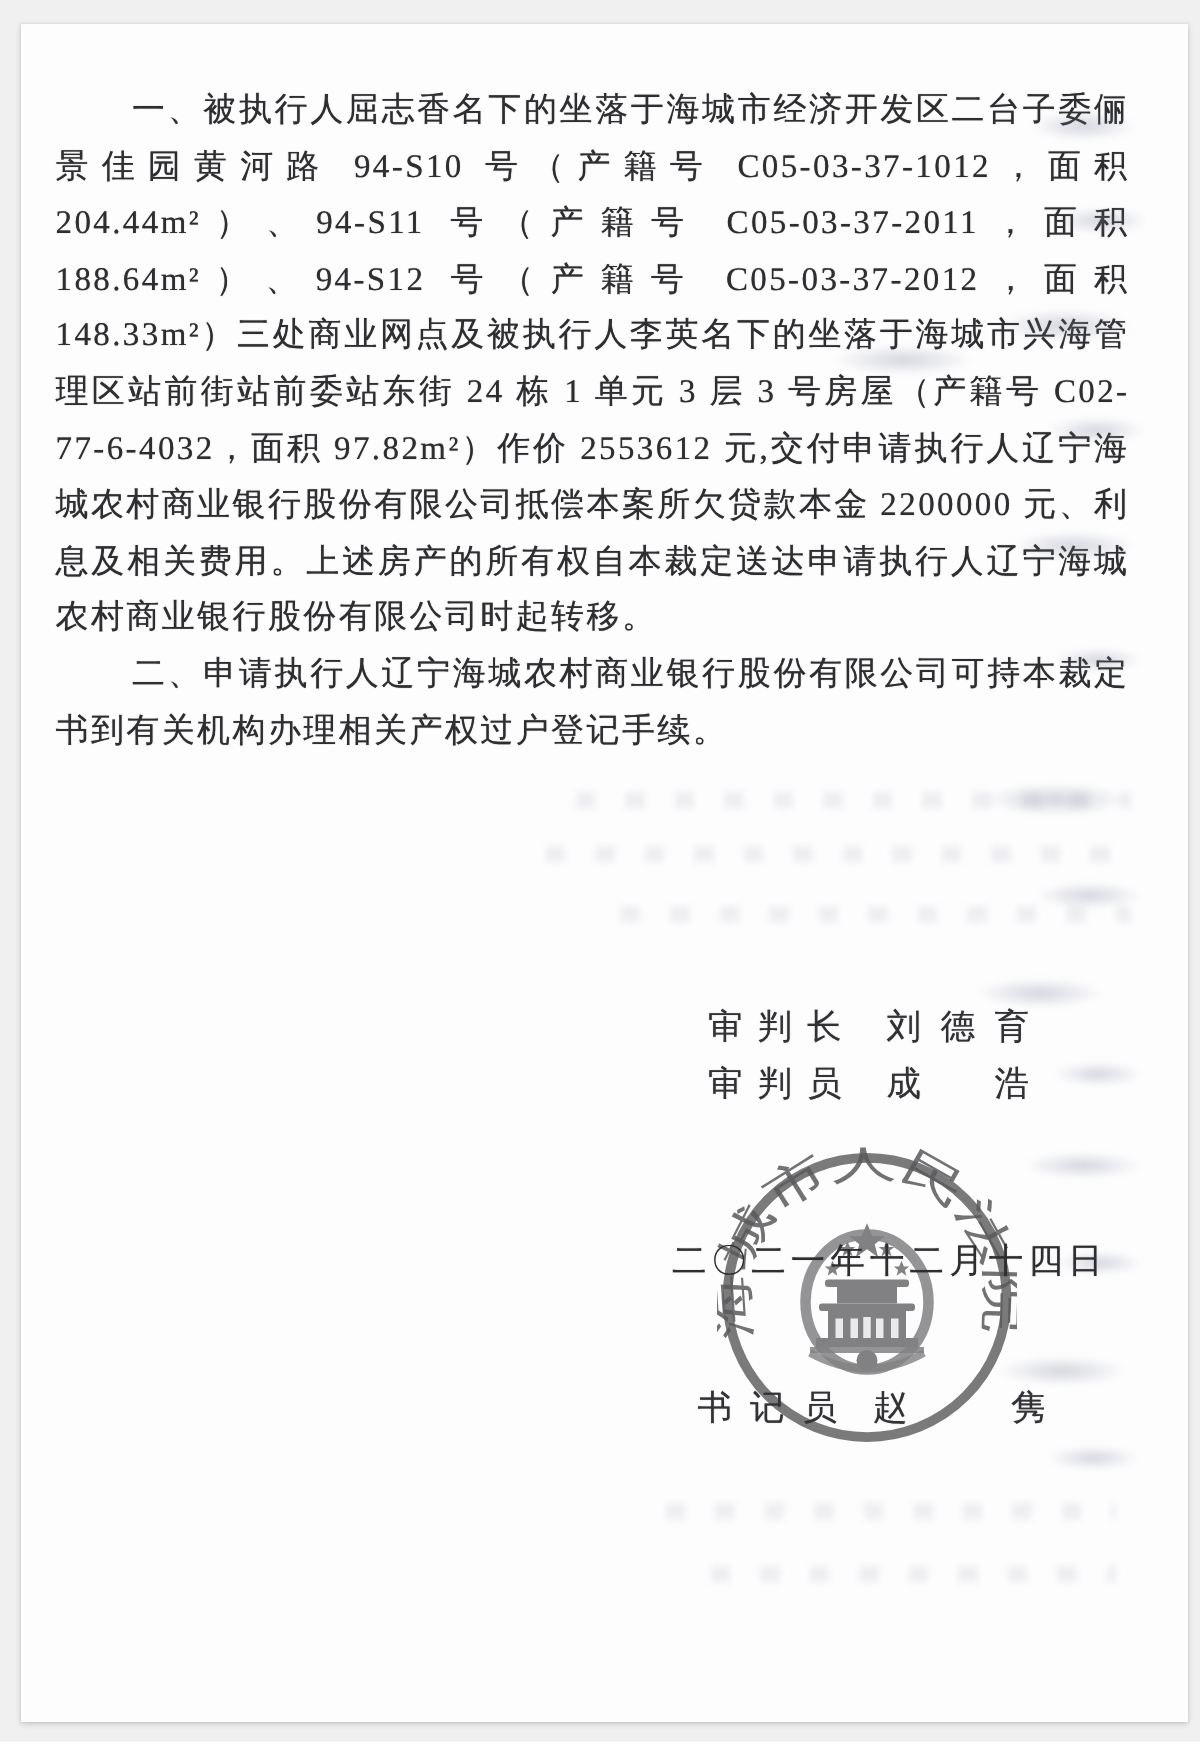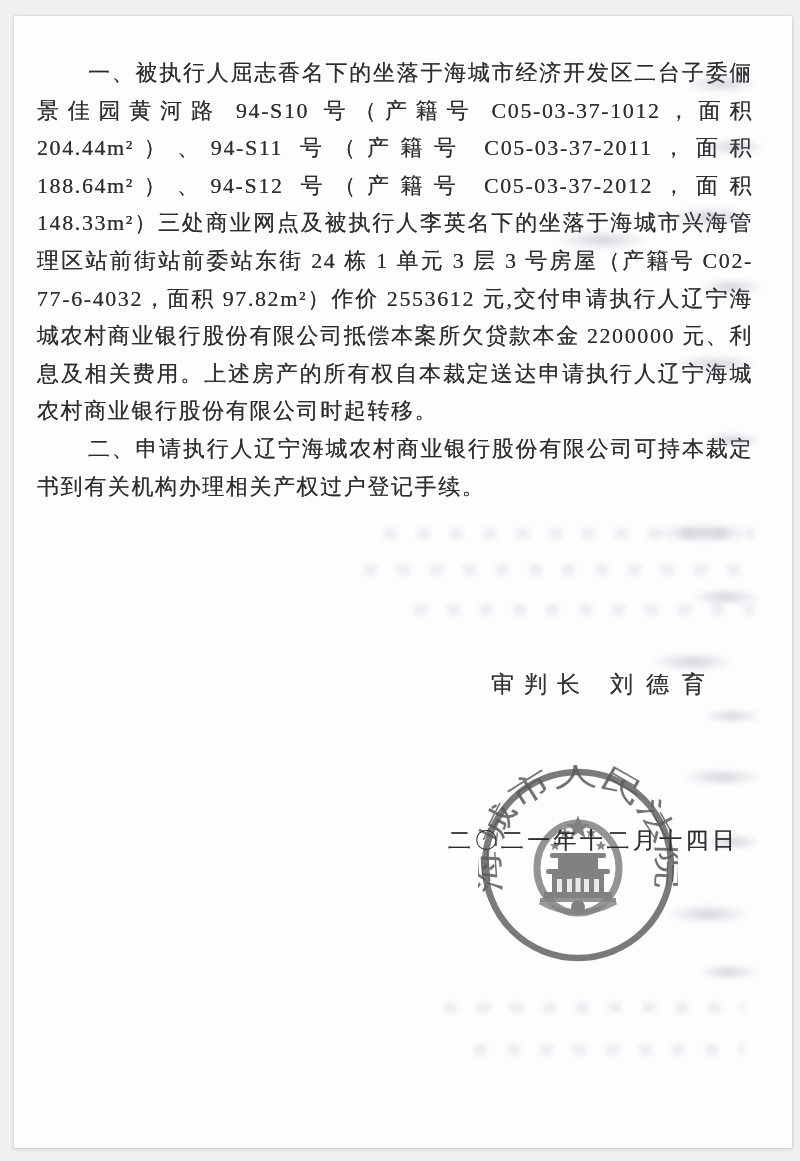--- a/index.html
+++ b/index.html
@@ -22,21 +22,21 @@
     color:#2e2e31;
     text-align:justify;
     text-shadow:0 0 .6px rgba(46,46,49,.75);
   }
   .doc-body p{margin:0;text-indent:51px;}
   .sig-block{
     position:absolute;left:458px;top:653px;
     font-size:23px;color:#323236;
     text-shadow:0 0 .6px rgba(46,46,49,.7);
   }
-  .sig-row{height:37.8px;white-space:nowrap;margin-left:19px;}
+  .sig-row{height:37.8px;white-space:nowrap;}
   .sig-role{letter-spacing:10px;}
   .sig-name{margin-left:20px;letter-spacing:13px;}
   .date-line{
     position:absolute;left:434px;top:809px;
     font-size:23px;letter-spacing:3.4px;color:#2e2e31;
     white-space:nowrap;z-index:3;
     text-shadow:0 0 .6px rgba(46,46,49,.7);
   }
   .clerk-line{
     position:absolute;left:451px;top:907px;
@@ -68,20 +68,23 @@
 
   <div class="doc-body">
     <p>一、被执行人屈志香名下的坐落于海城市经济开发区二台子委俪景佳园黄河路 94-S10 号（产籍号 C05-03-37-1012，面积 204.44m²）、94-S11 号（产籍号 C05-03-37-2011，面积 188.64m²）、94-S12 号（产籍号 C05-03-37-2012，面积 148.33m²）三处商业网点及被执行人李英名下的坐落于海城市兴海管理区站前街站前委站东街 24 栋 1 单元 3 层 3 号房屋（产籍号 C02-77-6-4032，面积 97.82m²）作价 2553612 元,交付申请执行人辽宁海城农村商业银行股份有限公司抵偿本案所欠贷款本金 2200000 元、利息及相关费用。上述房产的所有权自本裁定送达申请执行人辽宁海城农村商业银行股份有限公司时起转移。</p>
     <p>二、申请执行人辽宁海城农村商业银行股份有限公司可持本裁定书到有关机构办理相关产权过户登记手续。</p>
   </div>
 
   <div class="sig-block">
     <div class="sig-row">
       <span class="sig-role">审判长</span><span class="sig-name">刘德育</span>
     </div>
+    <div class="sig-row">
+      <span class="sig-role">审判员</span><span class="sig-name">成　浩</span>
+    </div>
   </div>
 
   <div class="seal">
     <svg width="200" height="200" viewBox="0 0 200 200">
       <g fill="none" stroke="#5d5d5d" opacity="0.82">
         <circle cx="100" cy="100" r="93" stroke-width="6.5"></circle>
       </g>
       <path id="sealTextArc" d="M 26,130 A 80,80 0 1 1 174,130" fill="none"></path>
       <text font-size="30" fill="#5a5a5c" opacity="0.85" font-family="Liberation Serif, DejaVu Serif, serif">
         <textPath href="#sealTextArc" startOffset="4" textLength="302" lengthAdjust="spacingAndGlyphs">海城市人民法院</textPath>
@@ -111,20 +114,23 @@
           <rect x="62" y="133" width="76" height="4" opacity="0.85"></rect>
           <circle cx="100" cy="142" r="7"></circle>
           <path d="M62,137 Q100,158 138,137" fill="none" stroke="#666668" stroke-width="5" opacity="0.8"></path>
         </g>
       </g>
     </svg>
   </div>
 
   <div class="date-line">二〇二一年十二月十四日</div>
 
+  <div class="clerk-line">
+    <span class="clerk-role">书记员</span><span class="clerk-name">赵　隽</span>
+  </div>
 
   <div class="smudge" style="left:672px;top:58px;width:72px;height:20px;"></div>
   <div class="smudge" style="left:688px;top:122px;width:64px;height:18px;"></div>
   <div class="smudge" style="left:650px;top:190px;width:92px;height:22px;"></div>
   <div class="smudge" style="left:684px;top:262px;width:66px;height:18px;"></div>
   <div class="smudge" style="left:660px;top:338px;width:84px;height:20px;"></div>
   <div class="smudge" style="left:688px;top:416px;width:60px;height:16px;"></div>
   <div class="smudge" style="left:640px;top:506px;width:100px;height:22px;"></div>
   <div class="smudge" style="left:676px;top:572px;width:72px;height:18px;"></div>
   <div class="smudge" style="left:636px;top:636px;width:86px;height:20px;"></div>

